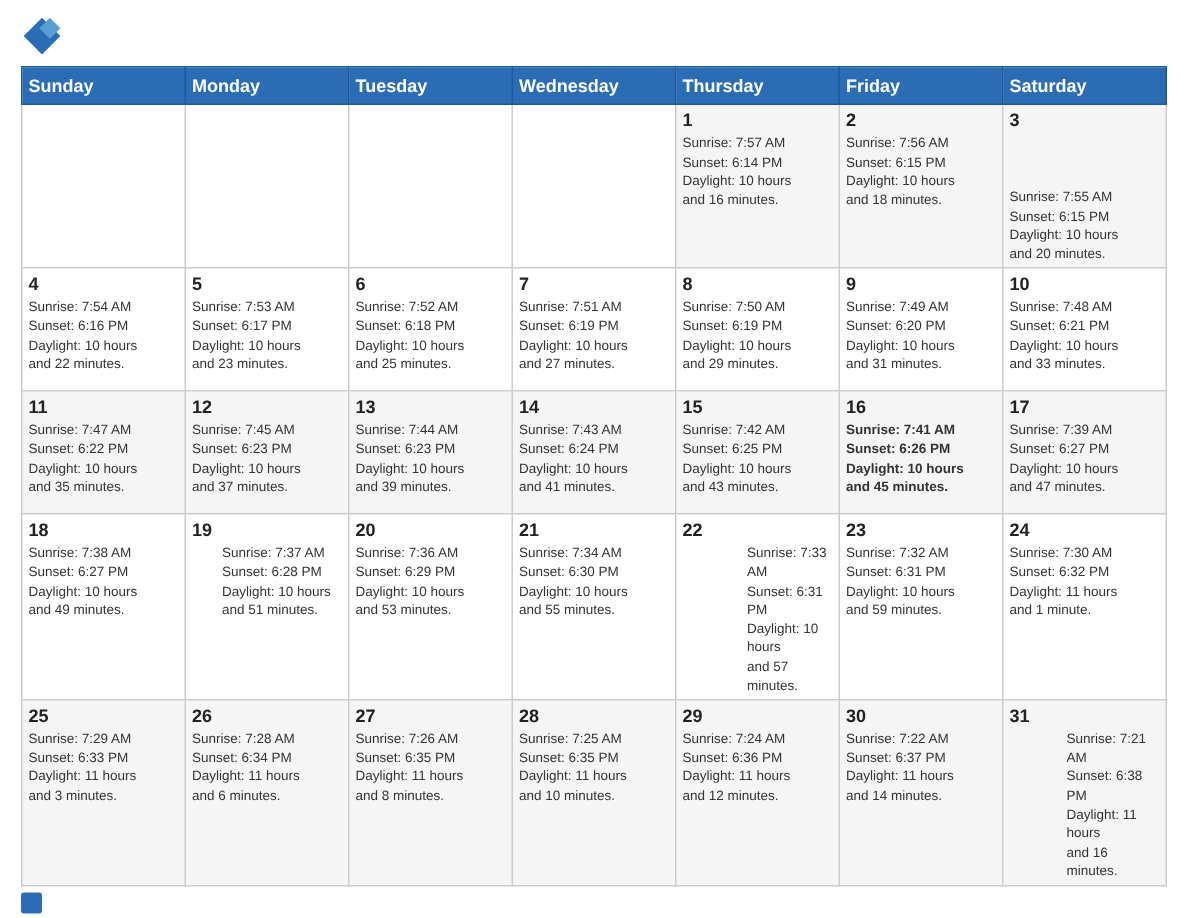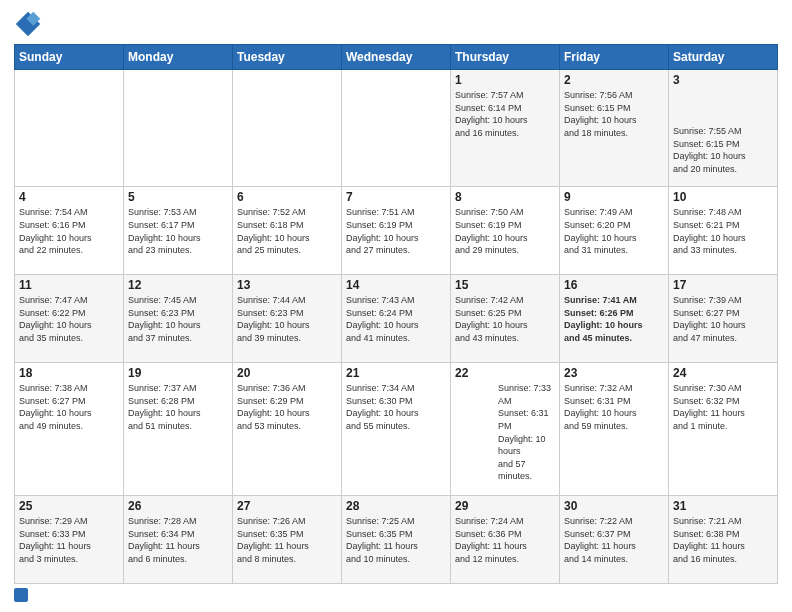--- a/index.html
+++ b/index.html
@@ -286,21 +286,21 @@
         <tr>
           <td>
             <span class="day-number">18</span>
             <div class="day-info" style="white-space: pre-line;">Sunrise: 7:38 AM
 Sunset: 6:27 PM
 Daylight: 10 hours
 and 49 minutes.</div>
           </td>
           <td>
             <span class="day-number">19</span>
-            <div class="day-info" style="white-space: pre-line;">Sunrise: 7:37 AM
+            <div class="day-info" style="white-space: pre-line; margin-left: 20px;">Sunrise: 7:37 AM
 Sunset: 6:28 PM
 Daylight: 10 hours
 and 51 minutes.</div>
           </td>
           <td>
             <span class="day-number">20</span>
             <div class="day-info" style="white-space: pre-line;">Sunrise: 7:36 AM
 Sunset: 6:29 PM
 Daylight: 10 hours
 and 53 minutes.</div>
@@ -372,21 +372,21 @@
           </td>
           <td>
             <span class="day-number">30</span>
             <div class="day-info" style="white-space: pre-line;">Sunrise: 7:22 AM
 Sunset: 6:37 PM
 Daylight: 11 hours
 and 14 minutes.</div>
           </td>
           <td>
             <span class="day-number">31</span>
-            <div class="day-info" style="white-space: pre-line;">Sunrise: 7:21 AM
+            <div class="day-info" style="white-space: pre-line; margin-left: 38px;">Sunrise: 7:21 AM
 Sunset: 6:38 PM
 Daylight: 11 hours
 and 16 minutes.</div>
           </td>
         </tr>
       </tbody>
   </table>
 
   <div class="legend">
     <div class="legend-box"></div>

